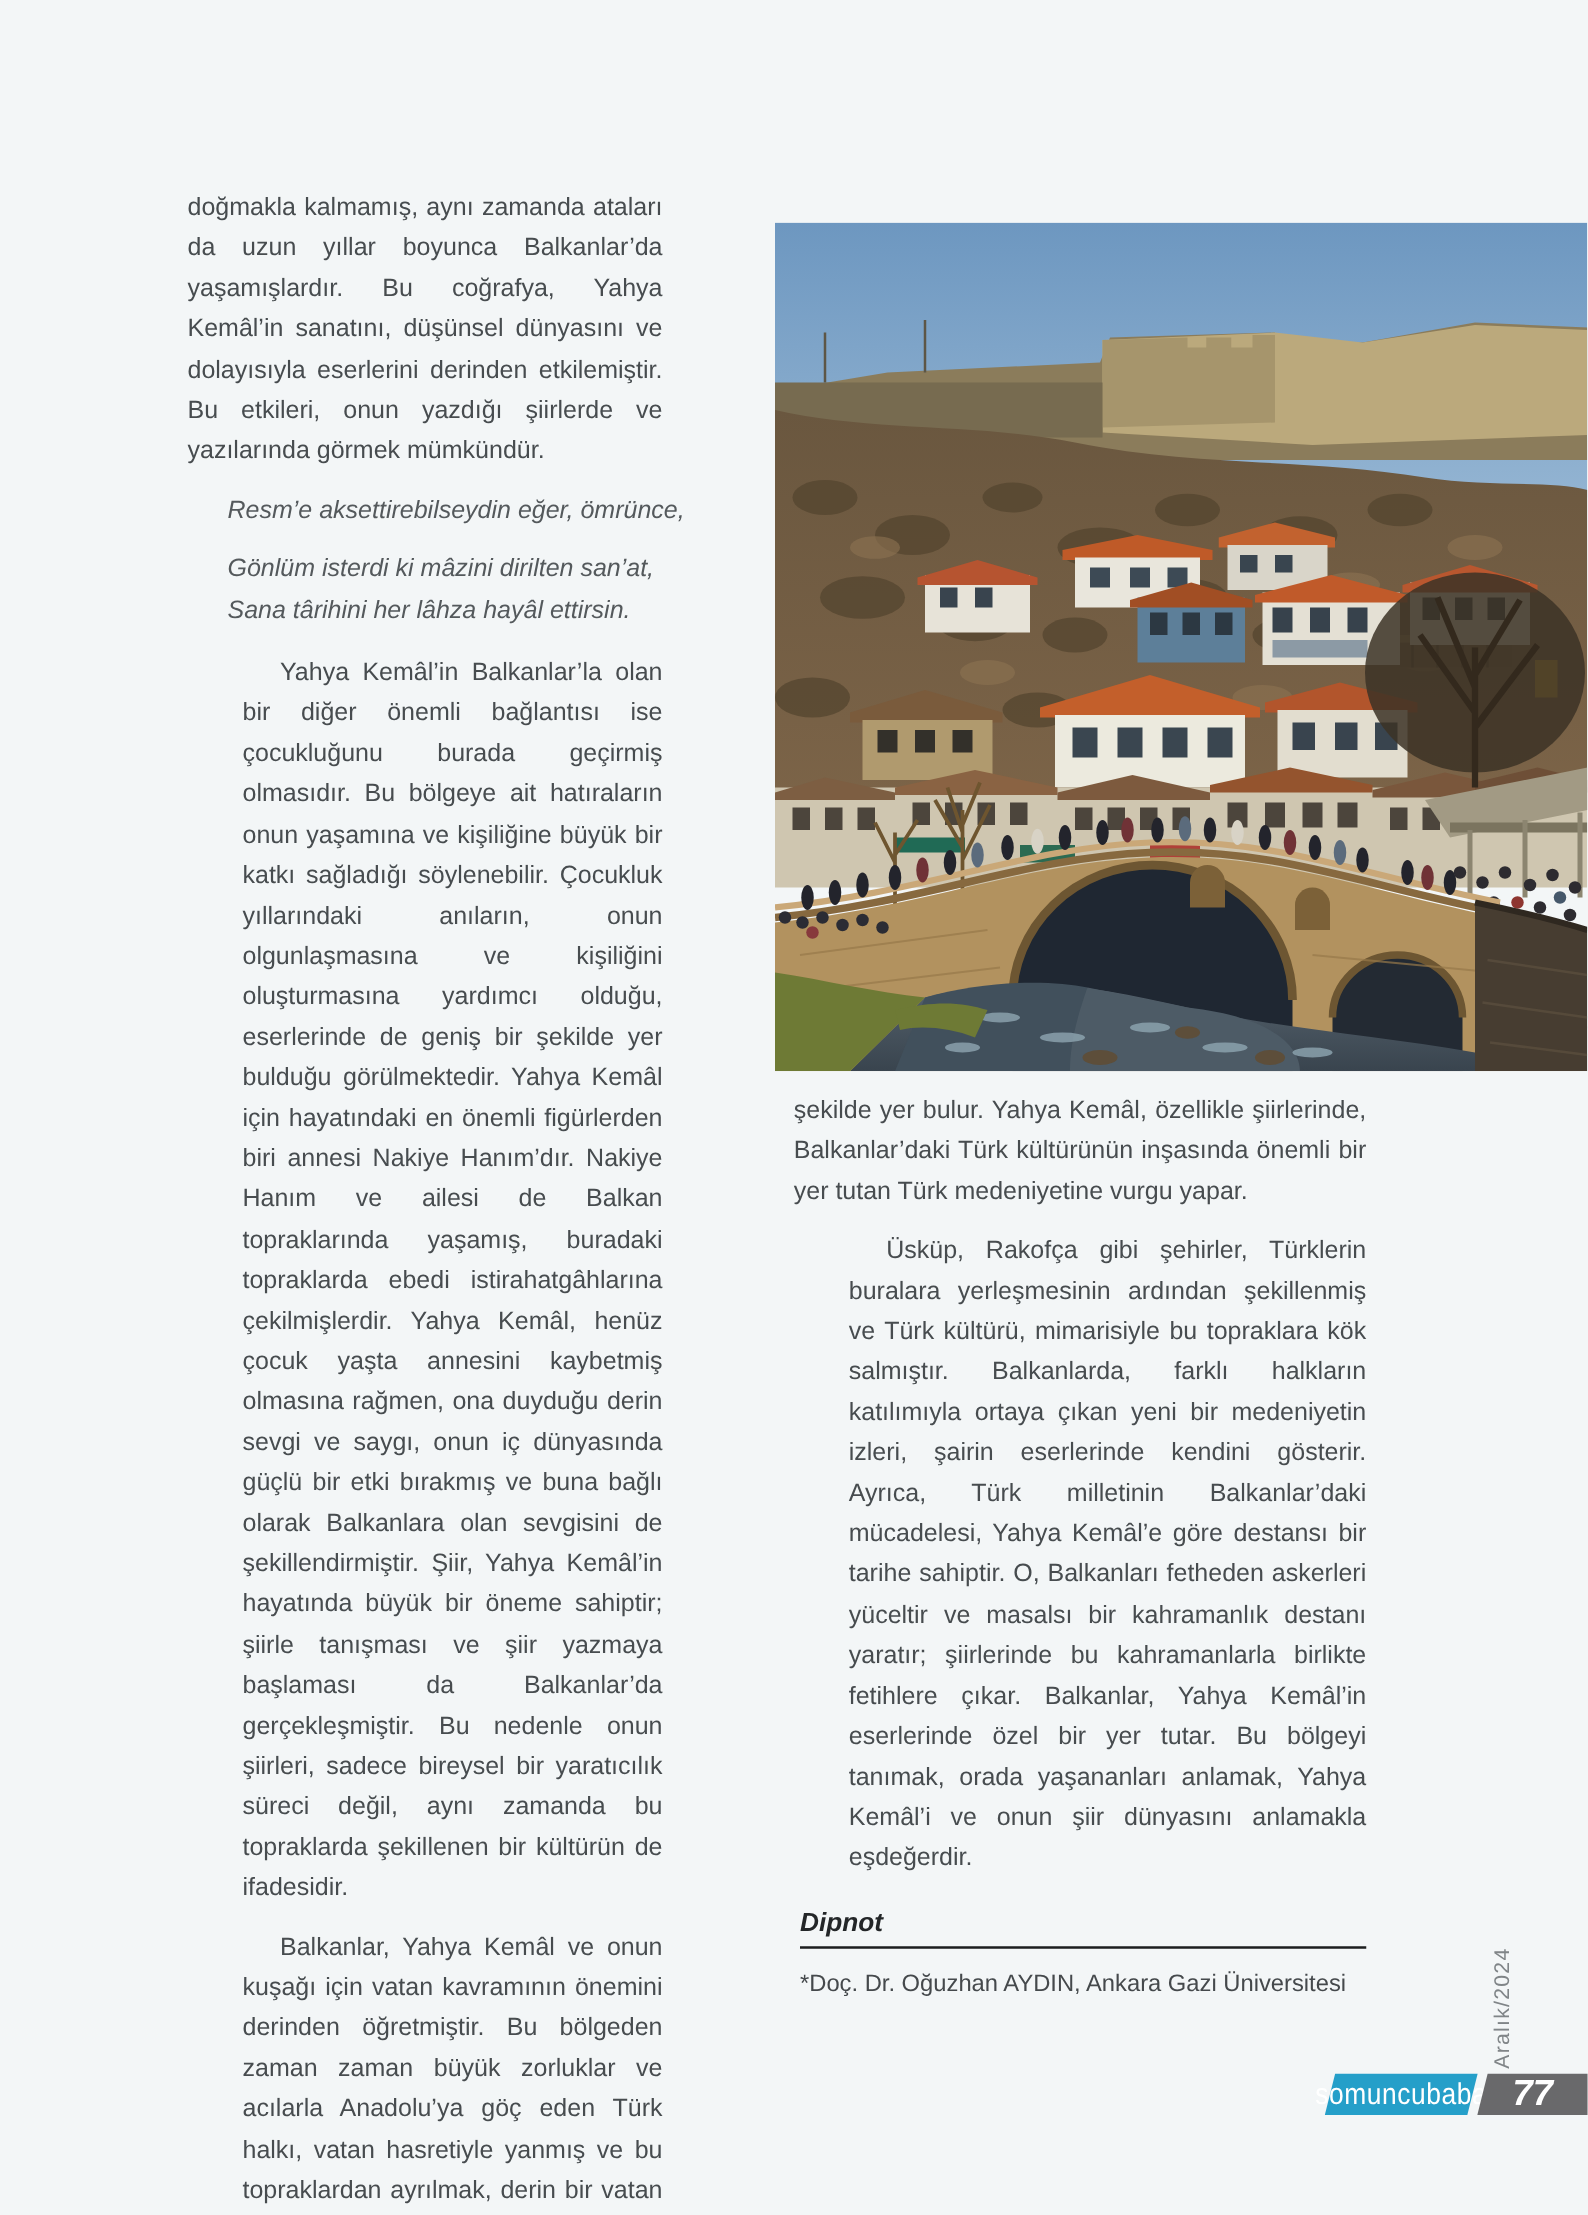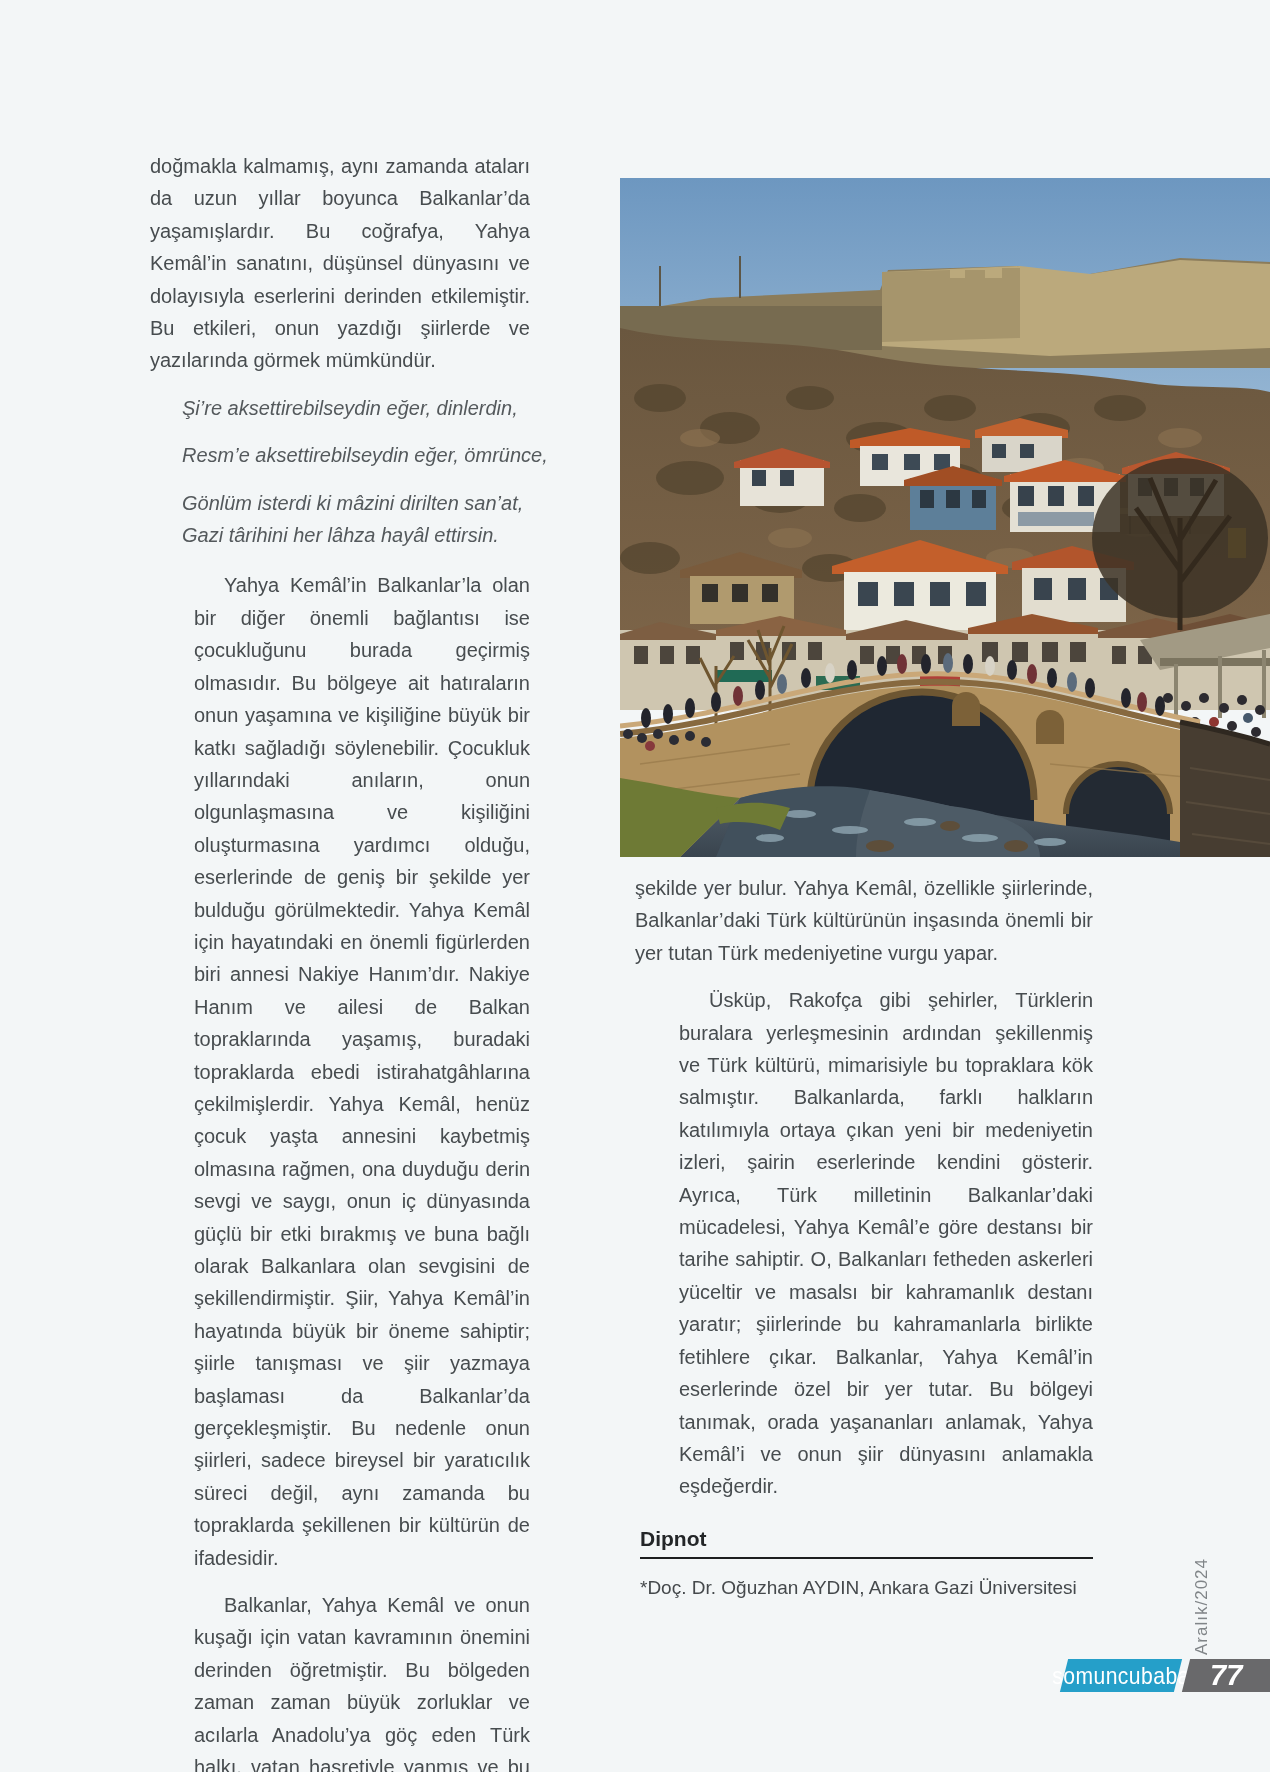--- a/index.html
+++ b/index.html
@@ -37,21 +37,21 @@
   
   .photo{
     position:absolute;left:620px;top:178px;width:650px;height:679px;
     overflow:hidden;
   }
   .photo svg{display:block;}
 
   
   .footnote{position:absolute;left:640px;top:1527px;width:453px;}
   .footnote-heading{
-    font-size:21px;font-weight:bold;color:#232628;
+    font-size:21px;font-weight:bold;font-style:italic;color:#232628;
     margin:0 0 6px 0;
   }
   .footnote-rule{border:none;border-top:2px solid #1c1e1f;margin:0 0 18px 0;}
   .footnote-text{font-size:19px;color:#45494c;margin:0;}
 
   
   .issue-vertical{
     position:absolute;left:1192px;top:1560px;height:95px;
     writing-mode:vertical-rl;
     transform:rotate(180deg);
@@ -86,28 +86,27 @@
 </head>
 <body>
 
 <div class="page">
 
   <div class="col col-left">
     <p class="noindent">doğmakla kalmamış, aynı zamanda ataları da uzun yıllar boyunca Balkanlar’da yaşamışlardır. Bu coğrafya, Yahya Kemâl’in sanatını, düşünsel dünyasını ve dolayısıyla eserlerini derinden etkilemiştir. Bu etkileri, onun yazdığı şiirlerde ve yazılarında görmek mümkündür.</p>
 
     <div class="poem">
       <div class="stanza">
-        <div class="pline">Şi’re aksettirebilseydin eğer, dinlerdin,</div>
       </div>
       <div class="stanza">
         <div class="pline">Resm’e aksettirebilseydin eğer, ömrünce,</div>
       </div>
       <div class="stanza">
         <div class="pline">Gönlüm isterdi ki mâzini dirilten san’at,</div>
-        <div class="pline">Gazi târihini her lâhza hayâl ettirsin.</div>
+        <div class="pline">Sana târihini her lâhza hayâl ettirsin.</div>
       </div>
     </div>
 
     <p class="indent">Yahya Kemâl’in Balkanlar’la olan bir diğer önemli bağlantısı ise çocukluğunu burada geçirmiş olmasıdır. Bu bölgeye ait hatıraların onun yaşamına ve kişiliğine büyük bir katkı sağladığı söylenebilir. Çocukluk yıllarındaki anıların, onun olgunlaşmasına ve kişiliğini oluşturmasına yardımcı olduğu, eserlerinde de geniş bir şekilde yer bulduğu görülmektedir. Yahya Kemâl için hayatındaki en önemli figürlerden biri annesi Nakiye Hanım’dır. Nakiye Hanım ve ailesi de Balkan topraklarında yaşamış, buradaki topraklarda ebedi istirahatgâhlarına çekilmişlerdir. Yahya Kemâl, henüz çocuk yaşta annesini kaybetmiş olmasına rağmen, ona duyduğu derin sevgi ve saygı, onun iç dünyasında güçlü bir etki bırakmış ve buna bağlı olarak Balkanlara olan sevgisini de şekillendirmiştir. Şiir, Yahya Kemâl’in hayatında büyük bir öneme sahiptir; şiirle tanışması ve şiir yazmaya başlaması da Balkanlar’da gerçekleşmiştir. Bu nedenle onun şiirleri, sadece bireysel bir yaratıcılık süreci değil, aynı zamanda bu topraklarda şekillenen bir kültürün de ifadesidir.</p>
     <p class="indent">Balkanlar, Yahya Kemâl ve onun kuşağı için vatan kavramının önemini derinden öğretmiştir. Bu bölgeden zaman zaman büyük zorluklar ve acılarla Anadolu’ya göç eden Türk halkı, vatan hasretiyle yanmış ve bu topraklardan ayrılmak, derin bir vatan duygusunu uyandırmıştır. Bu his, şairin eserlerinde genellikle güçlü bir</p>
   </div>
 
   <div class="photo">
     <svg width="650" height="679" viewBox="0 0 650 679" xmlns="http://www.w3.org/2000/svg">
       <defs>

